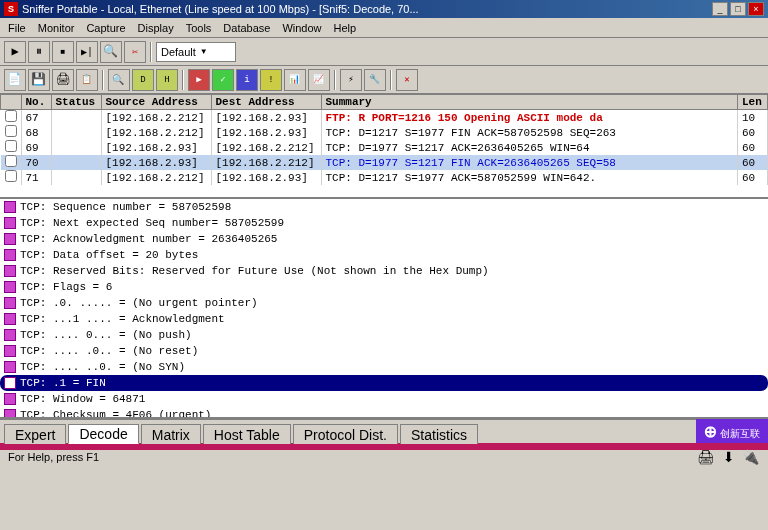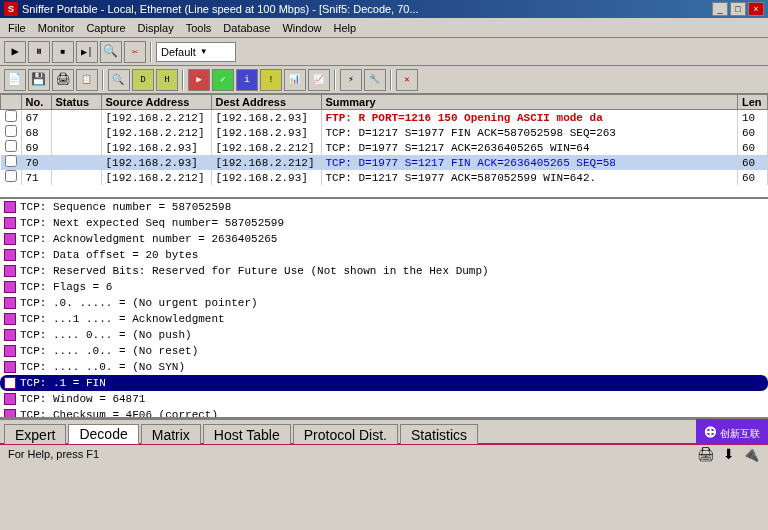--- a/index.html
+++ b/index.html
@@ -145,21 +145,21 @@
       width: 100%;
       border-collapse: collapse;
       font-size: 11px;
       font-family: "Courier New", monospace;
     }
     .packet-table thead th {
       background: #d4d0c8;
       border: 1px solid #808080;
       padding: 1px 4px;
       font-weight: bold;
-      font-family: Liberation Sans, sans-serif;
+      font-family: Liberation Mono, monospace;
       font-size: 11px;
       text-align: left;
       position: sticky;
       top: 0;
     }
     .packet-table tbody tr {
       height: 14px;
     }
     .packet-table tbody tr td {
       padding: 0 4px;
@@ -255,21 +255,21 @@
     }
 
     
     .status-bar {
       background: #d4d0c8;
       height: 20px;
       display: flex;
       align-items: center;
       justify-content: space-between;
       padding: 0 8px;
-      border-top: 2px solid #be185d;
+      border-top: 7px solid #be185d;
       font-family: "Tahoma", sans-serif;
       font-size: 11px;
     }
     .status-right {
       display: flex;
       align-items: center;
       gap: 8px;
     }
 
     
@@ -454,21 +454,21 @@
       <div class="decode-line selected">
         <span class="decode-icon selected-icon"></span>
         <span class="decode-text">TCP:                  .1 = FIN</span>
       </div>
       <div class="decode-line">
         <span class="decode-icon"></span>
         <span class="decode-text">TCP:  Window                  = 64871</span>
       </div>
       <div class="decode-line">
         <span class="decode-icon"></span>
-        <span class="decode-text">TCP:  Checksum                = 4F06 (correct)</span>
+        <span class="decode-text">TCP:  Checksum                = 4F06 (urgent)</span>
       </div>
     </div>
 </div>
 
 <div class="tab-bar">
   <div id="tab-container" style="display:flex; align-items:flex-end;">
       <div class="tab">Expert</div>
       <div class="tab active">Decode</div>
       <div class="tab">Matrix</div>
       <div class="tab">Host Table</div>

